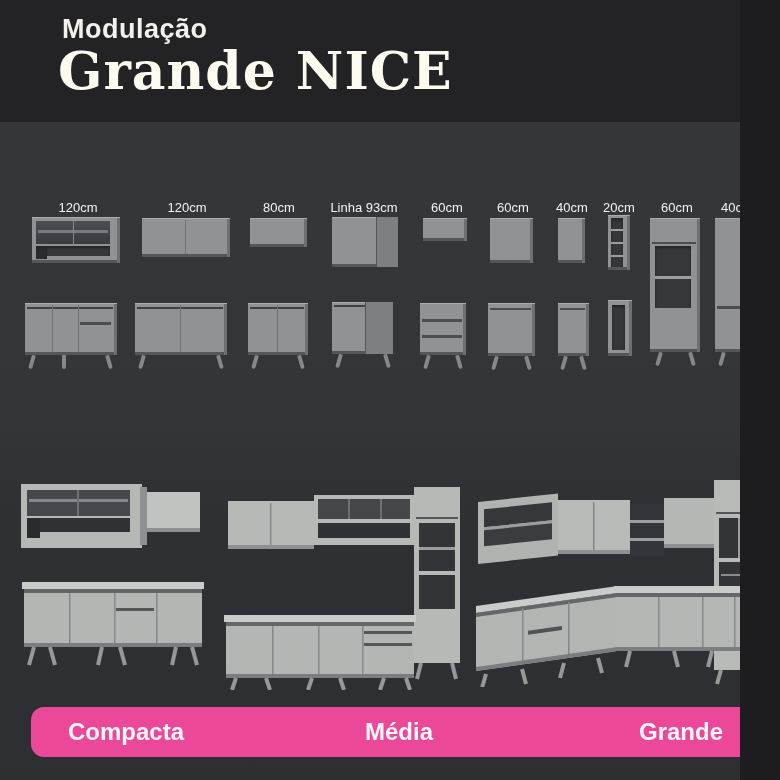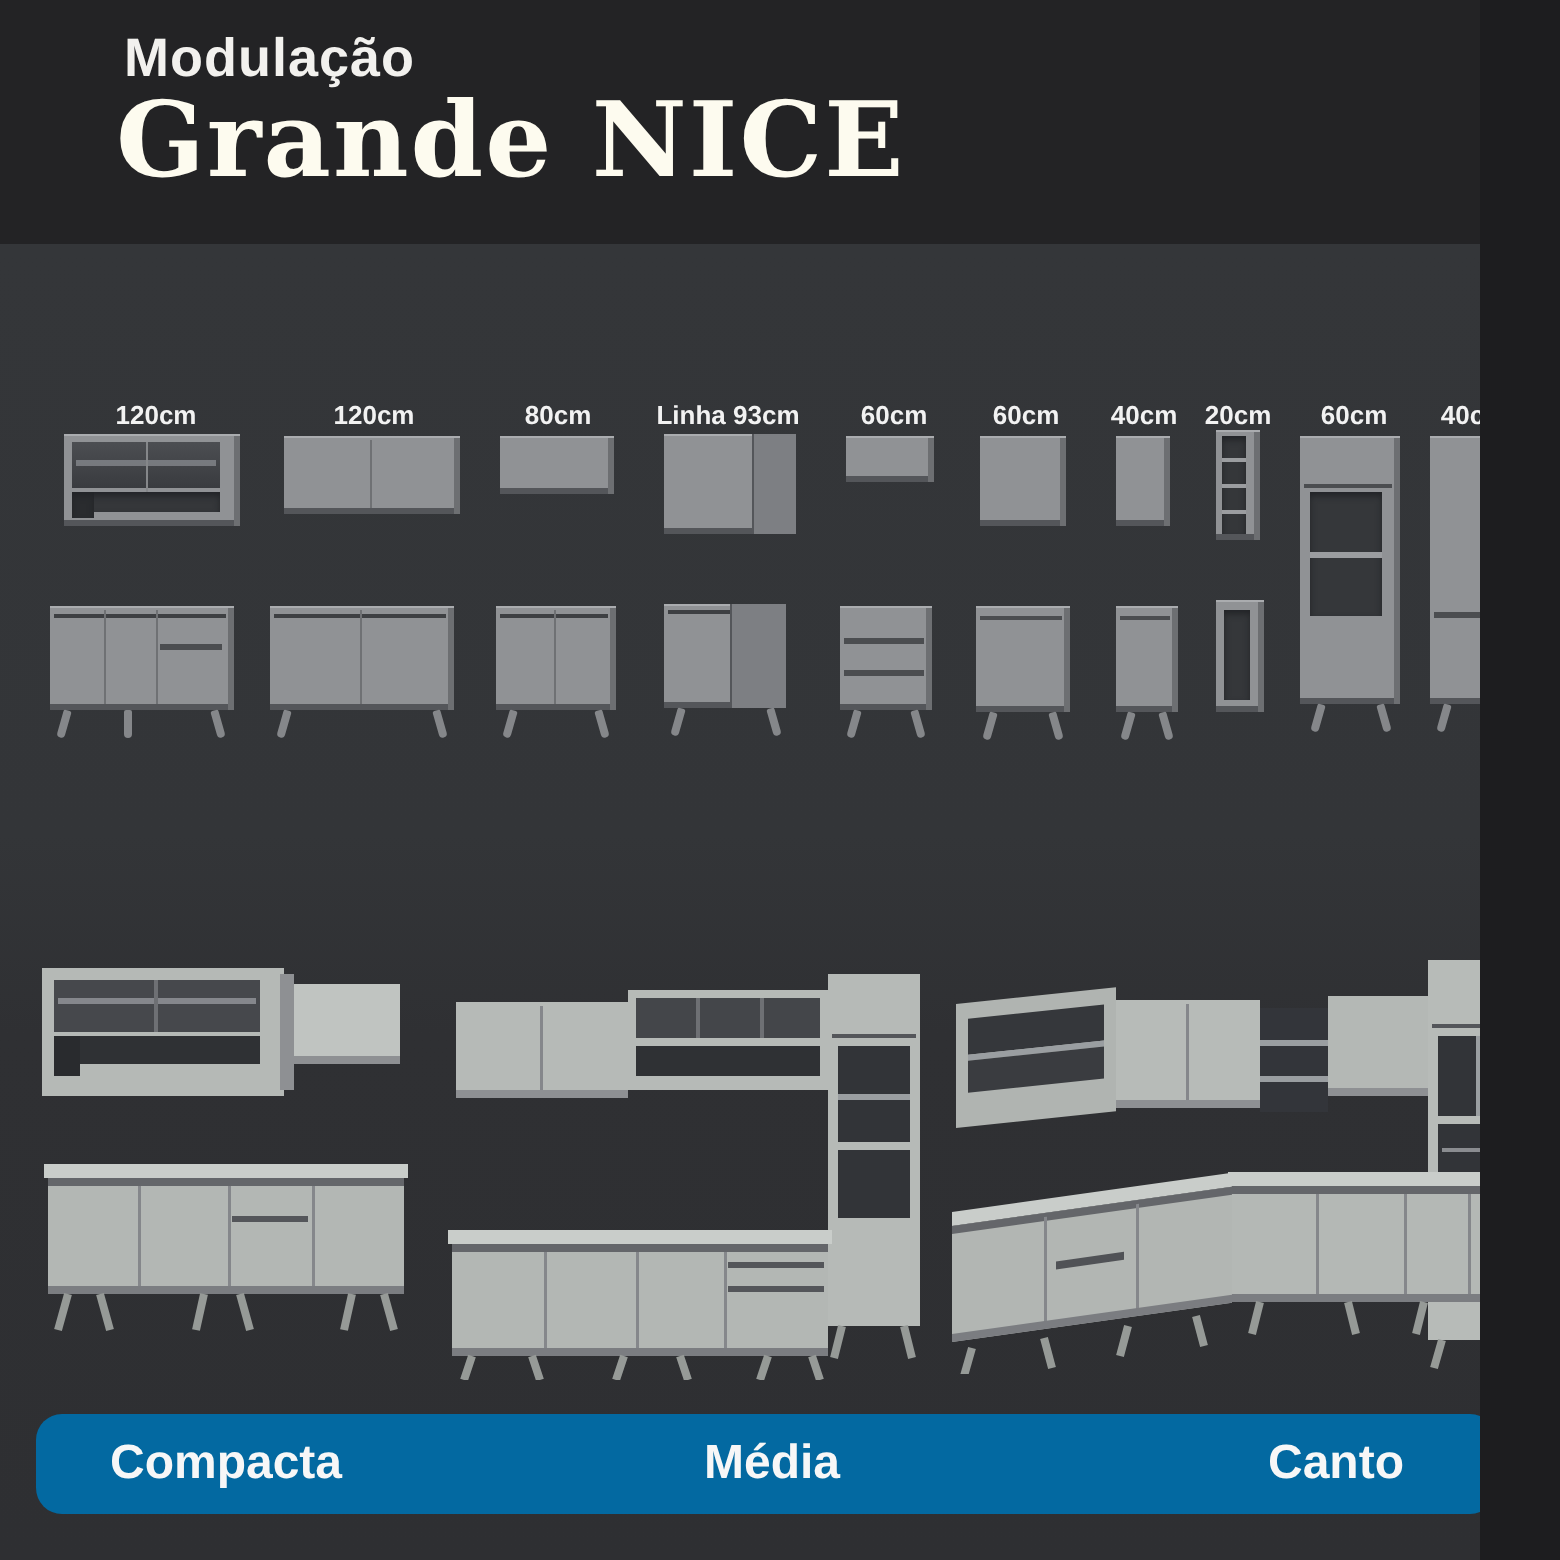--- a/index.html
+++ b/index.html
@@ -9,21 +9,21 @@
   .header{position:absolute;left:0;top:0;width:780px;height:122px;background:#232325;}
   .eyebrow{position:absolute;left:62px;top:14px;font-size:27px;font-weight:700;
            color:#f2f1ee;letter-spacing:.5px;}
   .title{position:absolute;left:58px;top:40px;font-size:52px;font-weight:700;
          font-family:"DejaVu Serif","Liberation Serif",serif;color:#fdfbef;letter-spacing:1px;}
   
   .body-bg{position:absolute;left:0;top:122px;width:780px;height:658px;
            background:linear-gradient(180deg,#343639 0%,#333538 45%,#2f3033 60%,#2e2f32 100%);}
   
   .m-label{position:absolute;top:200px;transform:translateX(-50%);font-size:13px;
-           font-weight:700;color:#f2f2f2;white-space:nowrap;}
+           font-weight:400;color:#f2f2f2;white-space:nowrap;}
   .m-cab{position:absolute;background:#909295;
          box-shadow:inset 0 1px 0 #aaacaf, inset -3px 0 0 #6d6f72, inset 0 -3px 0 #54565a;}
   .v-split{position:absolute;top:2px;bottom:3px;width:1px;background:#6f7174;}
   .h-line{position:absolute;left:2px;right:4px;height:2px;background:#4b4d50;}
   .niche{position:absolute;background:#35373a;box-shadow:inset 0 2px 3px #222427;}
   .shelfbar{position:absolute;left:0;right:0;height:3px;background:#9b9da0;}
   .glass{position:absolute;background:linear-gradient(180deg,#4c4e52,#393b3f);}
   .glass-shelf{position:absolute;left:2px;right:2px;height:3px;background:#85878c;opacity:.8;}
   .dark-panel{position:absolute;top:0;bottom:0;right:0;background:#7d7f83;
               box-shadow:inset 1px 0 0 #54565a;}
@@ -254,19 +254,19 @@
     <rect x="148" y="185" width="148" height="4" fill="#7b7d81"></rect>
     <line x1="18" y1="212" x2="14" y2="226" stroke="#969a97" stroke-width="4"></line>
     <line x1="54" y1="207" x2="58" y2="222" stroke="#969a97" stroke-width="4"></line>
     <line x1="96" y1="201" x2="92" y2="216" stroke="#969a97" stroke-width="4"></line>
     <line x1="130" y1="196" x2="134" y2="211" stroke="#969a97" stroke-width="4"></line>
     <line x1="162" y1="189" x2="158" y2="205" stroke="#969a97" stroke-width="4"></line>
     <line x1="206" y1="189" x2="210" y2="205" stroke="#969a97" stroke-width="4"></line>
     <line x1="244" y1="189" x2="240" y2="205" stroke="#969a97" stroke-width="4"></line>
   </svg>
 
-  <div class="pill" style="left:18px;top:707px;width:730px;height:50px;background:#0369a1">
+  <div class="pill" style="left:31px;top:707px;width:730px;height:50px;background:#ec4899">
     <span class="k-label" style="left:95px">Compacta</span>
     <span class="k-label" style="left:368px">Média</span>
-    <span class="k-label" style="left:650px">Canto</span>
+    <span class="k-label" style="left:650px">Grande</span>
   </div>
 
 </div>
 
 </body></html>

